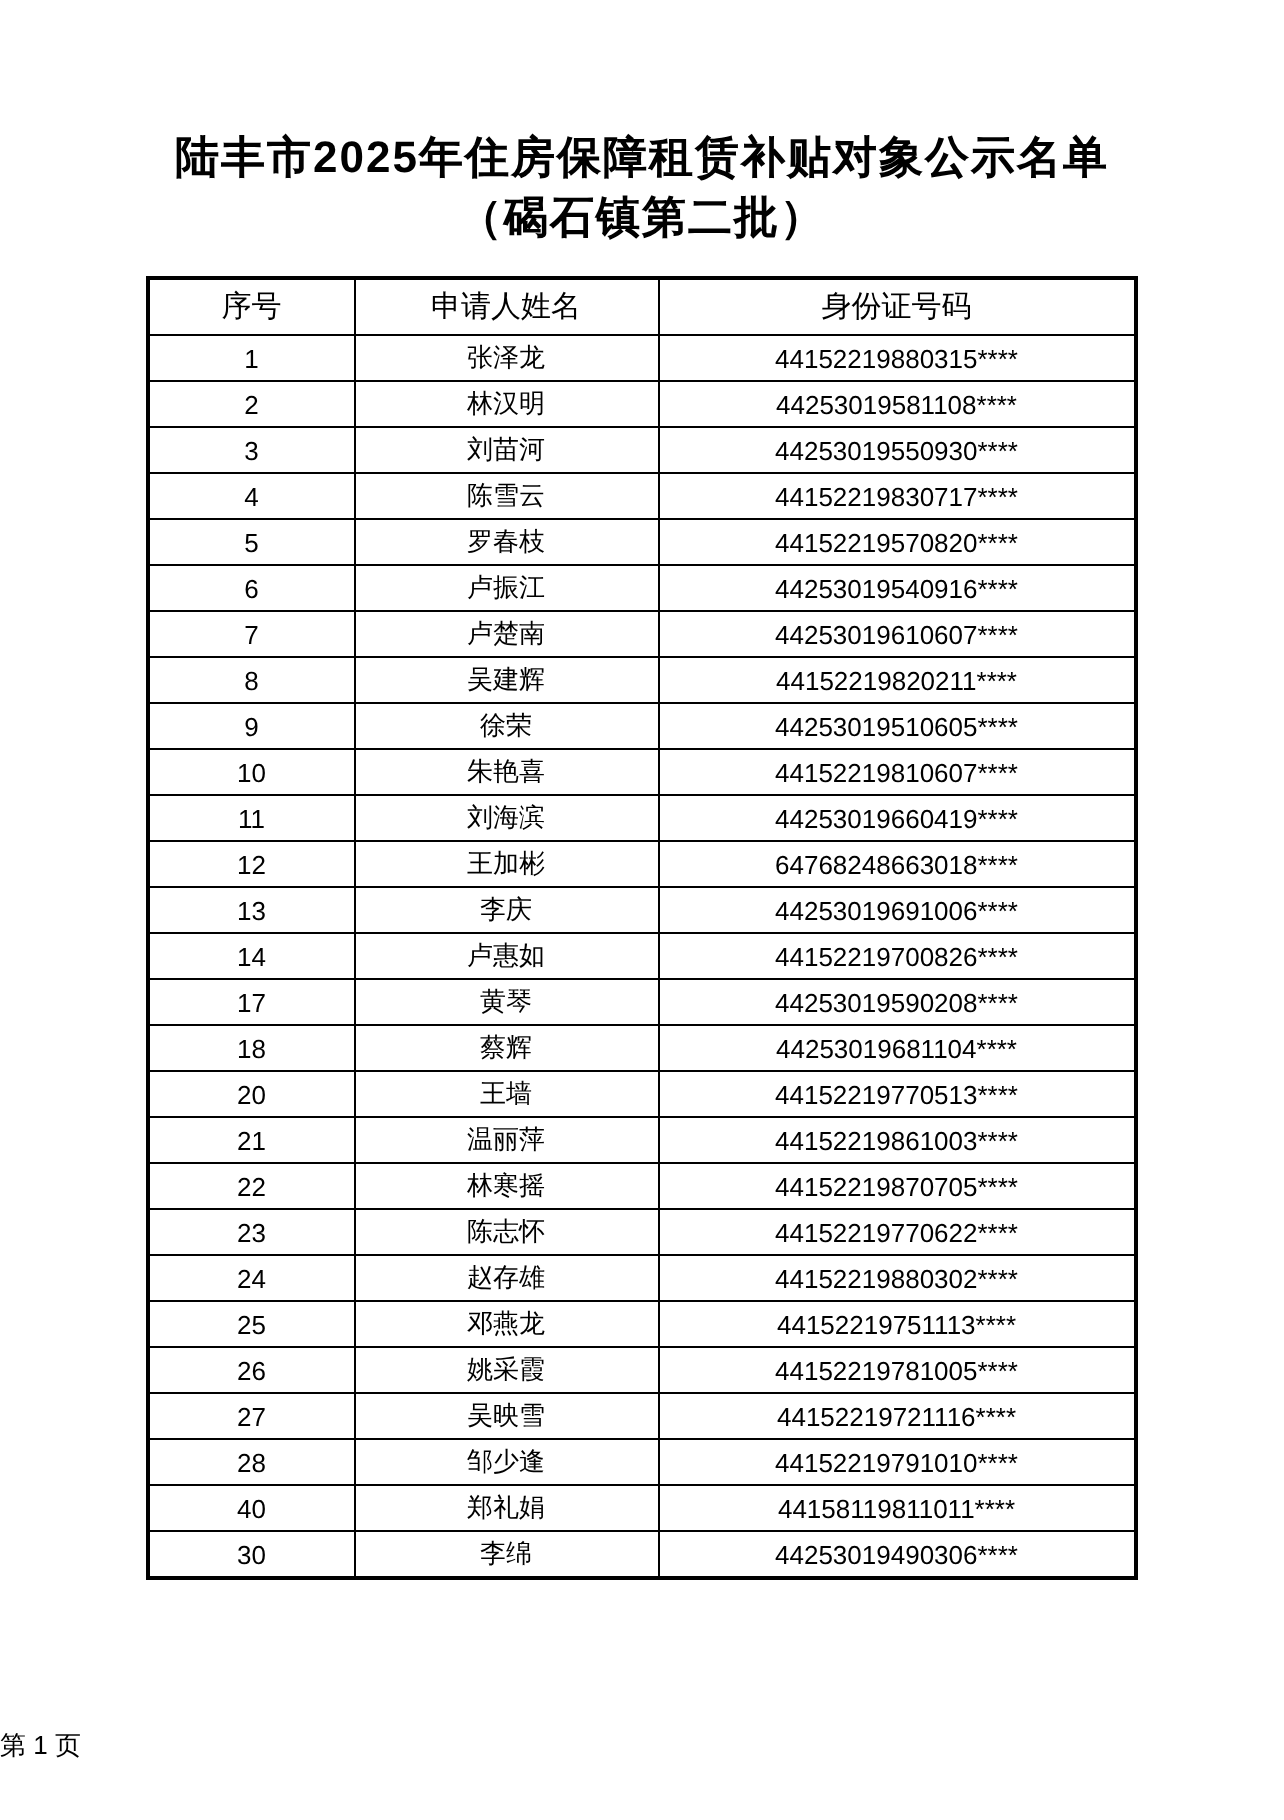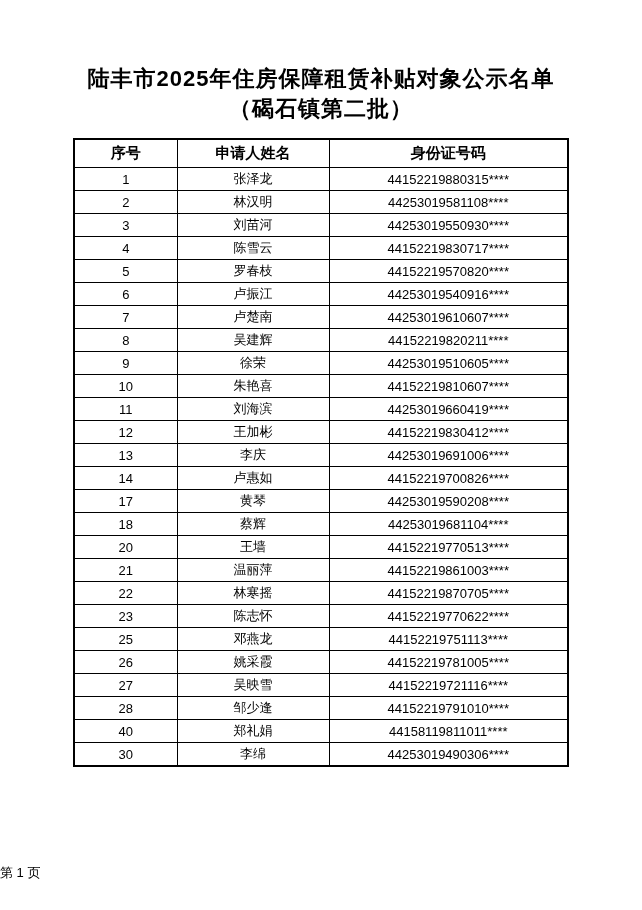--- a/index.html
+++ b/index.html
@@ -36,21 +36,21 @@
     border: 1px solid #000000;
     text-align: center;
     vertical-align: middle;
     padding: 0;
     overflow: hidden;
     white-space: nowrap;
   }
   table.roster th {
     height: 27px;
     font-size: 15px;
-    font-weight: bold;
+    font-weight: normal;
   }
   table.roster td {
     height: 22px;
     font-size: 13px;
     font-weight: normal;
   }
   col.c-no   { width: 103px; }
   col.c-name { width: 152px; }
   col.c-id   { width: 239px; }
   .footer {
@@ -137,21 +137,21 @@
           <td>44152219810607****</td>
         </tr>
         <tr>
           <td>11</td>
           <td>刘海滨</td>
           <td>44253019660419****</td>
         </tr>
         <tr>
           <td>12</td>
           <td>王加彬</td>
-          <td>44152219830412****</td>
+          <td>64768248663018****</td>
         </tr>
         <tr>
           <td>13</td>
           <td>李庆</td>
           <td>44253019691006****</td>
         </tr>
         <tr>
           <td>14</td>
           <td>卢惠如</td>
           <td>44152219700826****</td>
@@ -180,20 +180,25 @@
           <td>22</td>
           <td>林寒摇</td>
           <td>44152219870705****</td>
         </tr>
         <tr>
           <td>23</td>
           <td>陈志怀</td>
           <td>44152219770622****</td>
         </tr>
         <tr>
+          <td>24</td>
+          <td>赵存雄</td>
+          <td>44152219880302****</td>
+        </tr>
+        <tr>
           <td>25</td>
           <td>邓燕龙</td>
           <td>44152219751113****</td>
         </tr>
         <tr>
           <td>26</td>
           <td>姚采霞</td>
           <td>44152219781005****</td>
         </tr>
         <tr>

